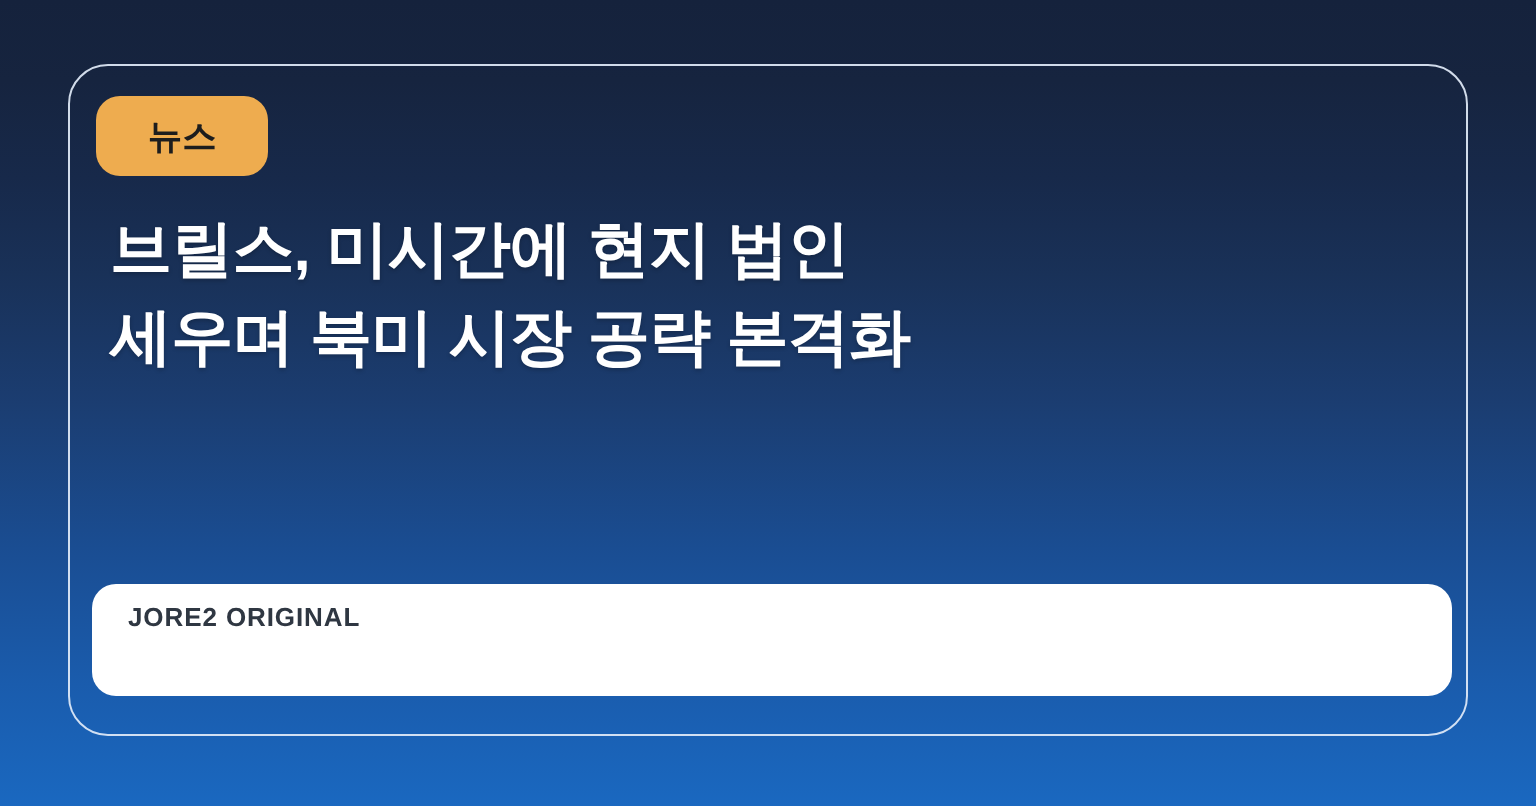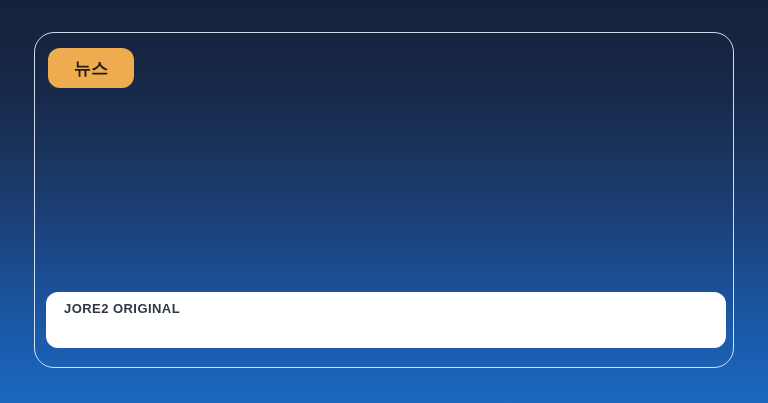--- a/index.html
+++ b/index.html
@@ -129,19 +129,21 @@
 
 <div class="canvas">
 
   <div class="frame"></div>
 
   <div class="badge">
     <span>뉴스</span>
   </div>
 
   <div class="headline">
+    <span class="line">브릴스, 미시간에 현지 법인</span>
+    <span class="line">세우며 북미 시장 공략 본격화</span>
   </div>
 
   <div class="info-card">
     <div class="info-brand">JORE2 ORIGINAL</div>
   </div>
 
 </div>
 
 </body></html>

